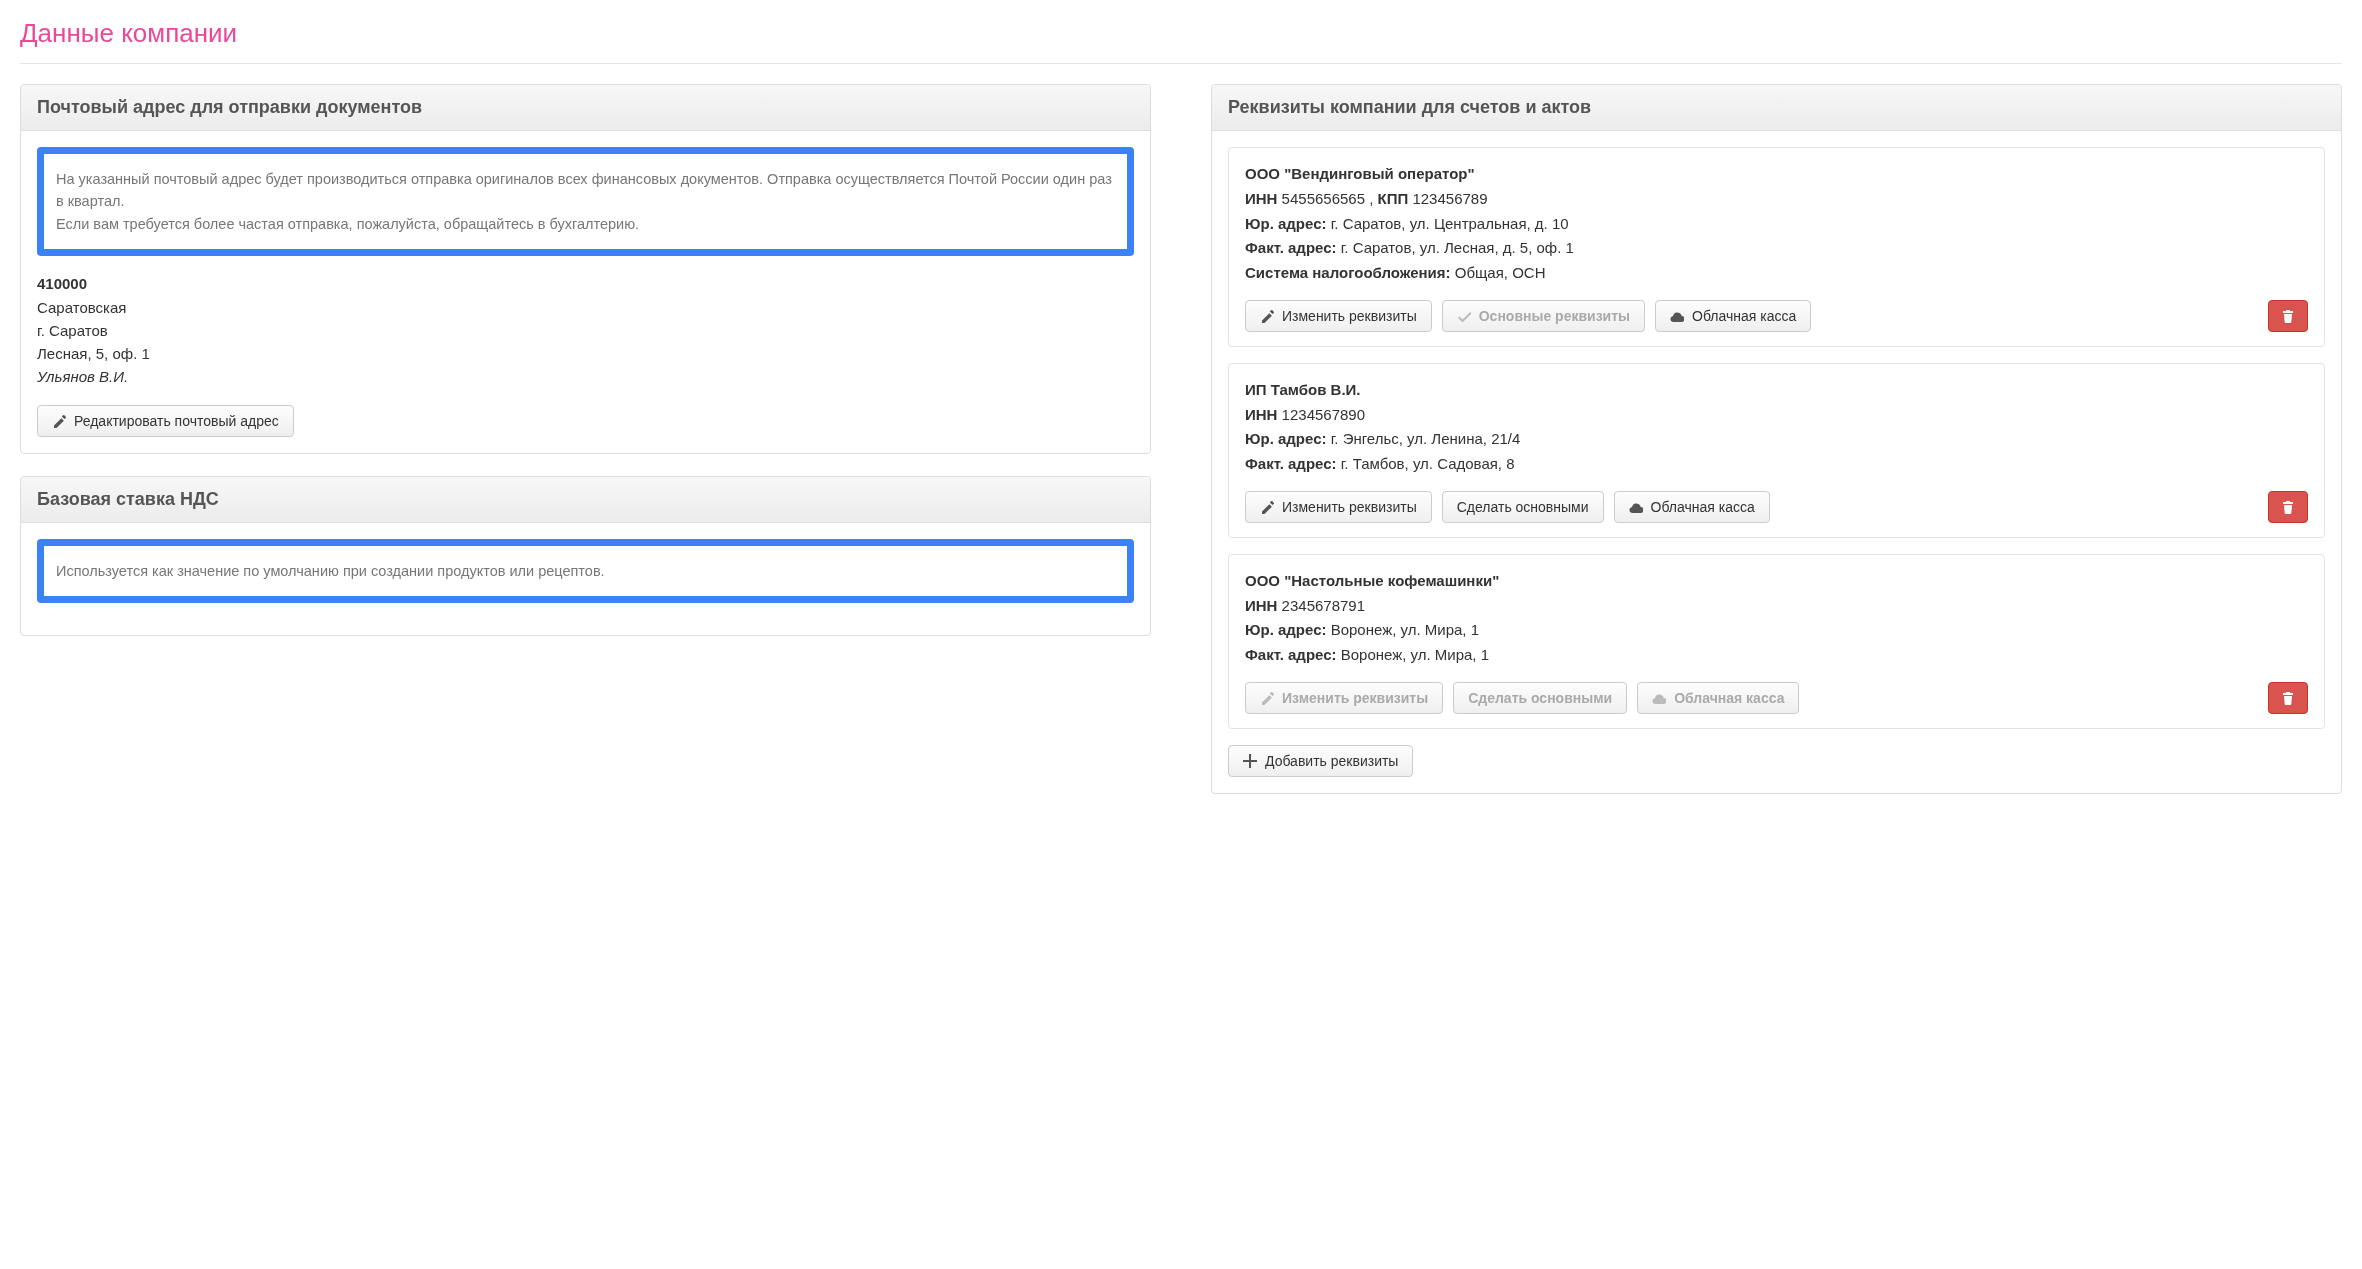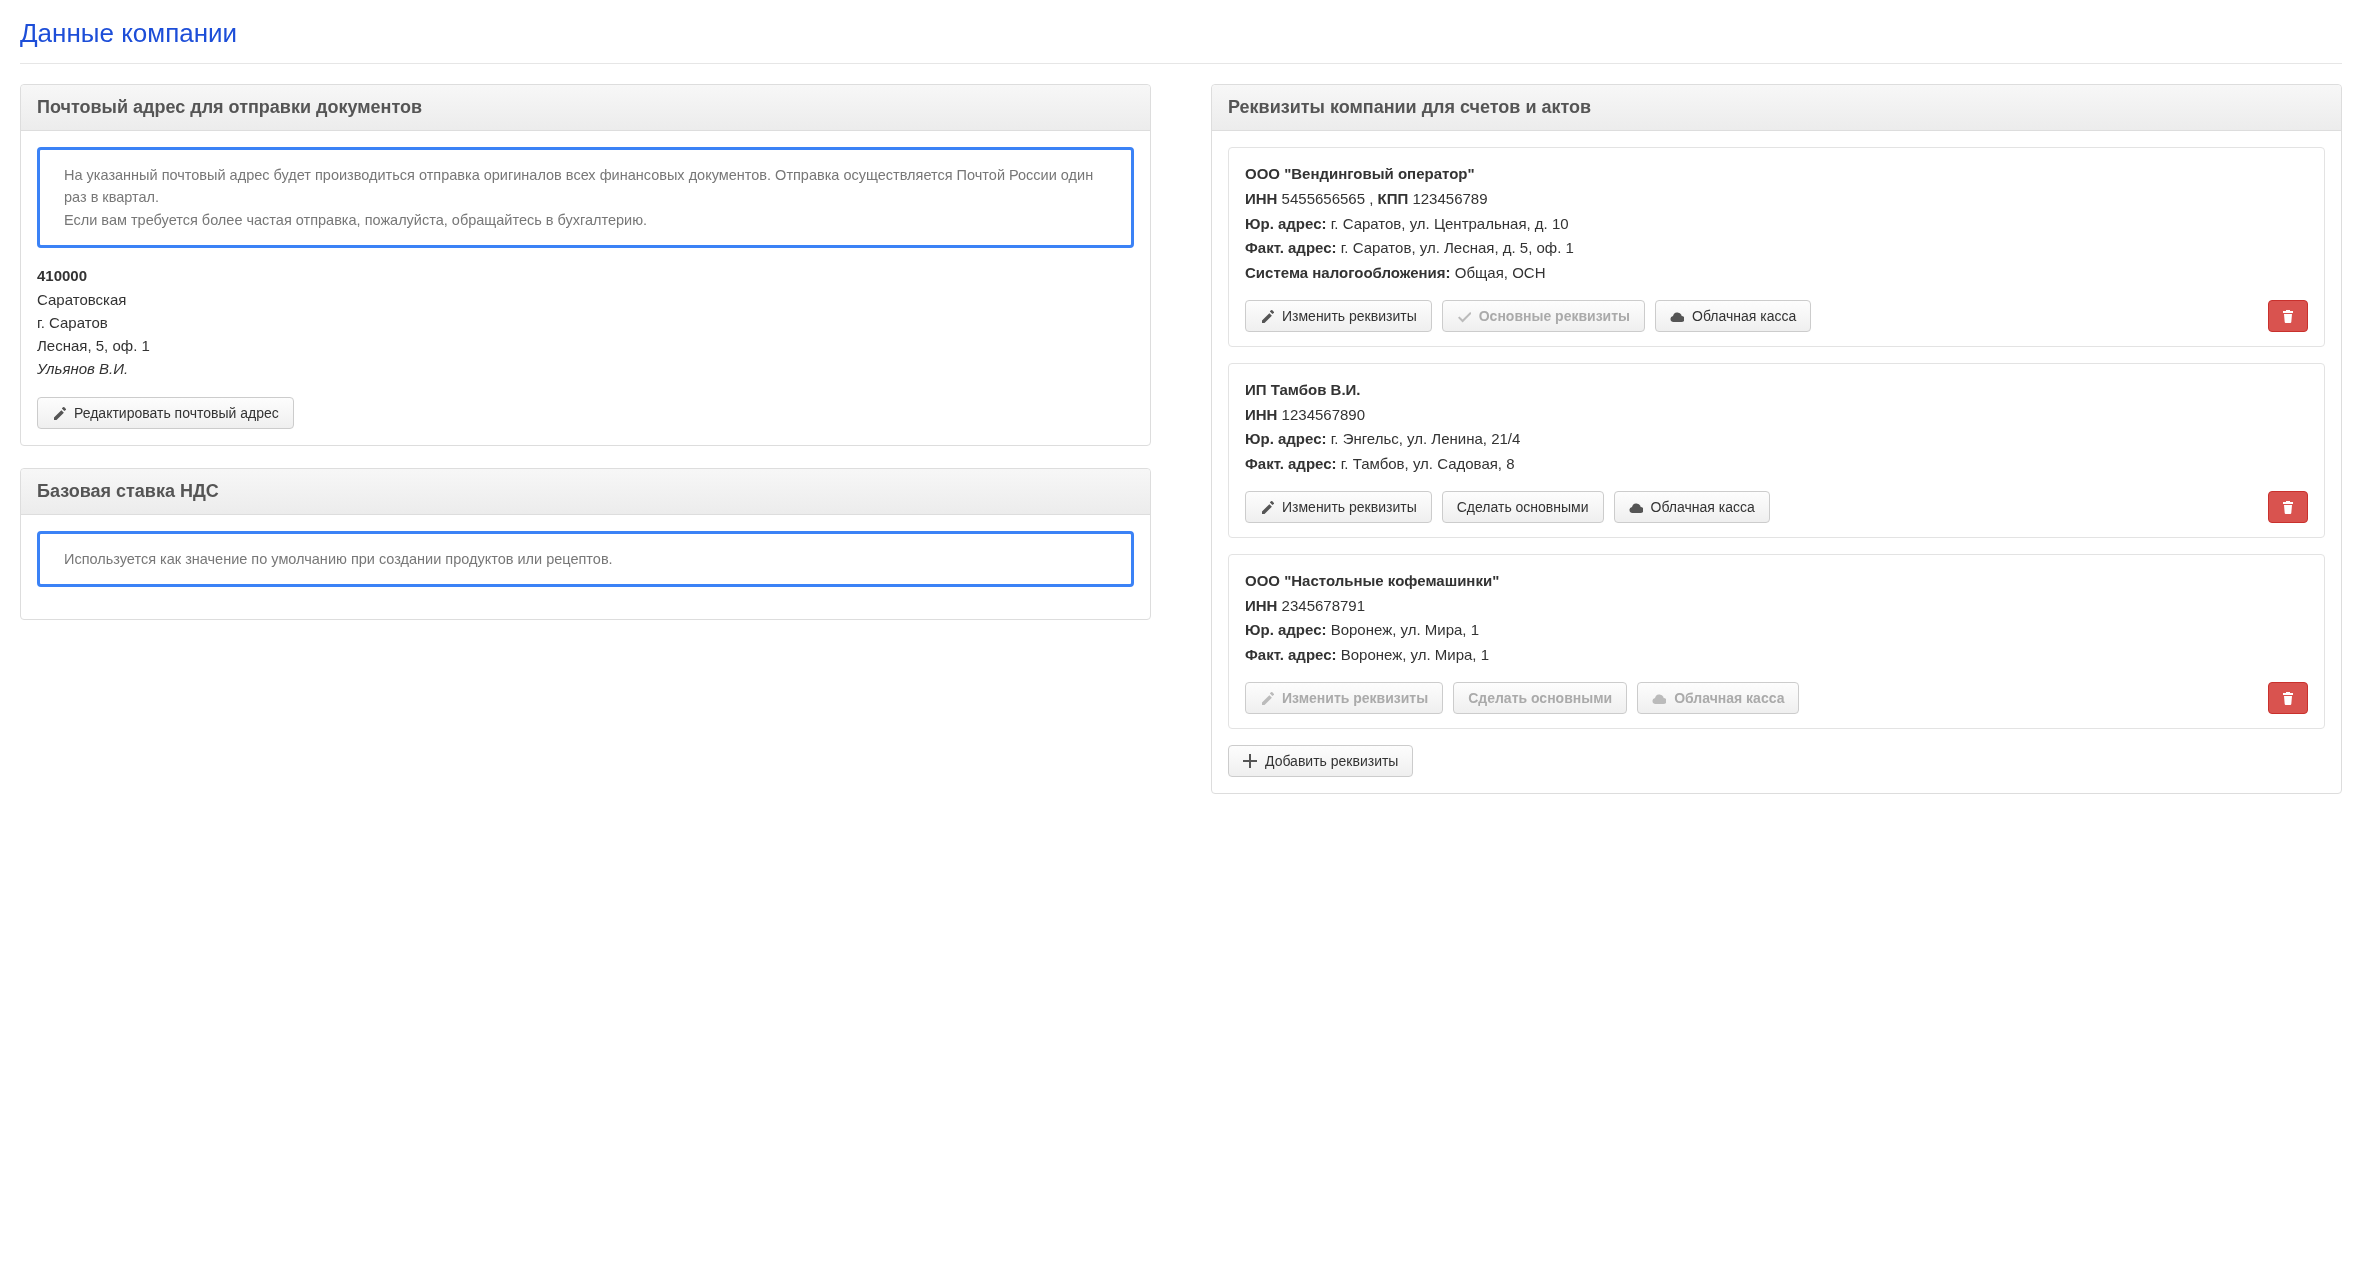--- a/index.html
+++ b/index.html
@@ -1,29 +1,29 @@
 <!DOCTYPE html>
 <html><head>
 <meta charset="utf-8">
 <style>
 * { box-sizing: border-box; margin: 0; padding: 0; }
 html, body { font-family: "Helvetica Neue", Helvetica, Arial, sans-serif; font-size: 14px; color: #333; background: #fff; }
 .page { padding: 10px 20px 40px; }
-h1.page-title { font-size: 26px; font-weight: 400; color: #1d4ed8; margin: 8px 0 14px; }
+h1.page-title { font-size: 26px; font-weight: 400; color: #ec4899; margin: 8px 0 14px; }
 hr.rule { border: none; border-top: 1px solid #e6e6e6; margin-bottom: 20px; }
 
 .row { display: flex; gap: 60px; }
 .col { flex: 1; min-width: 0; }
 
 .panel { border: 1px solid #ddd; border-radius: 4px; margin-bottom: 22px; background: #fff; }
 .panel-head { background: linear-gradient(#f7f7f7, #ececec); border-bottom: 1px solid #ddd; padding: 12px 16px; border-radius: 4px 4px 0 0; }
 .panel-head h2 { font-size: 18px; font-weight: bold; color: #555; }
 .panel-body { padding: 16px; color: #333; }
 
-.well { border: 3px solid #3b82f6; background: #fff; border-radius: 4px; padding: 14px 24px; color: #777; line-height: 1.55; font-size: 14.5px; margin-bottom: 16px; }
+.well { border: 7px solid #3b82f6; background: #fff; border-radius: 4px; padding: 14px 12px; color: #777; line-height: 1.55; font-size: 14.5px; margin-bottom: 16px; }
 
 .addr { font-size: 15px; line-height: 1.55; margin-bottom: 16px; }
 .addr .zip { font-weight: bold; }
 .addr .name { font-style: italic; }
 
 .btn { display: inline-flex; align-items: center; gap: 8px; background: linear-gradient(#fdfdfd, #efefef); border: 1px solid #ccc; color: #333; padding: 8px 14px; border-radius: 4px; font-size: 14px; cursor: pointer; line-height: 1; }
 .btn.disabled { color: #aaa; cursor: default; font-weight: bold; }
 .btn .icon { width: 14px; height: 14px; display: inline-flex; align-items: center; justify-content: center; }
 .btn.danger { background: #d9534f; border-color: #c9302c; color: #fff; padding: 8px 12px; }
 .btn.danger .icon svg { fill: #fff; }

